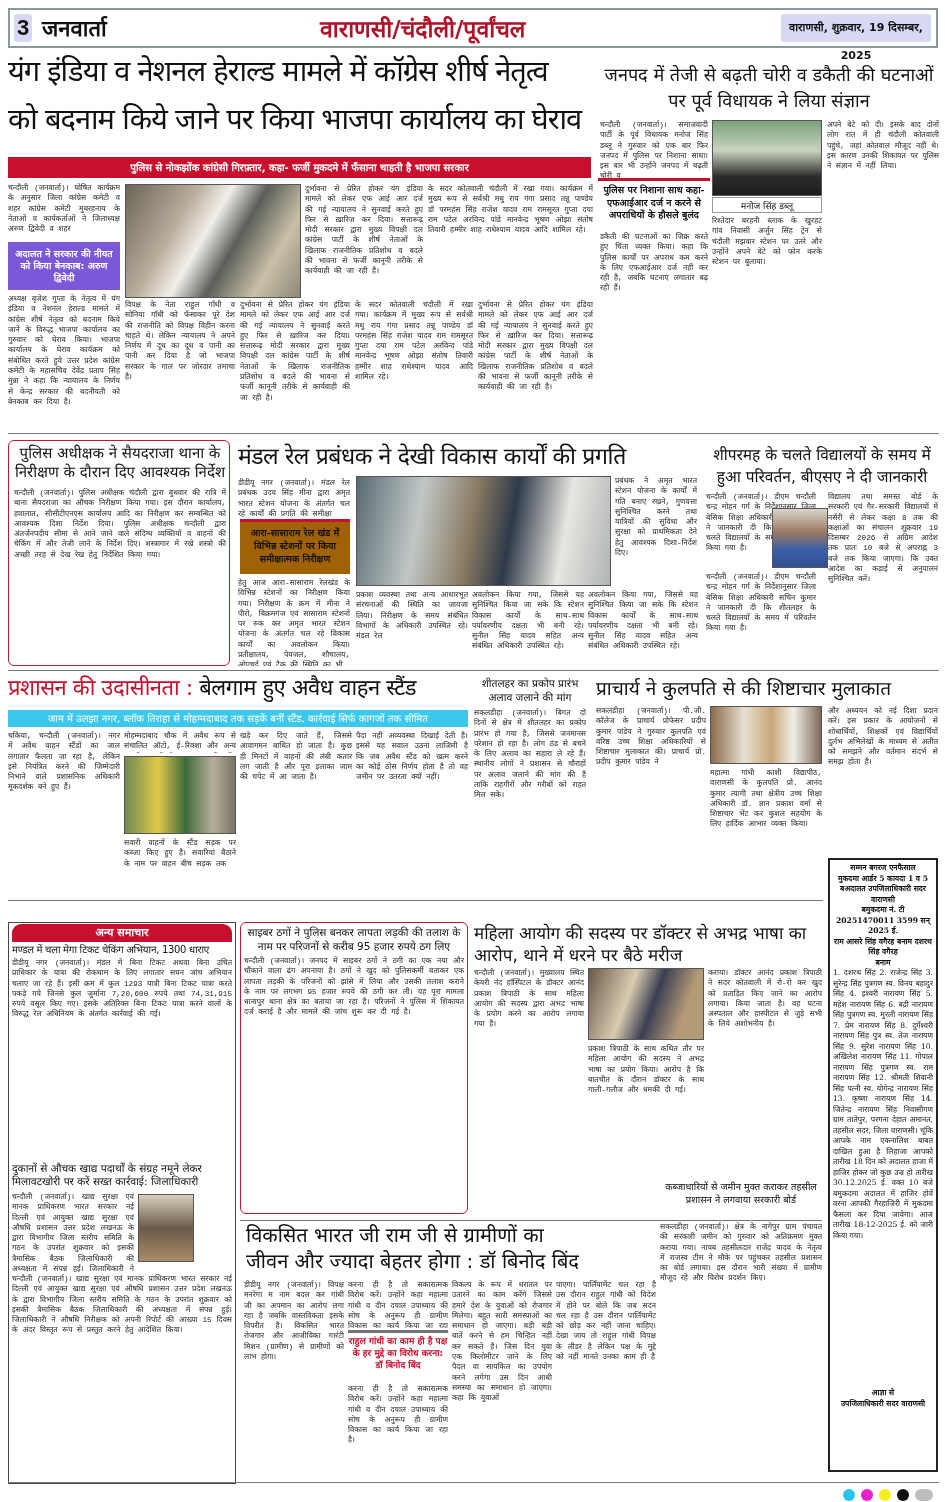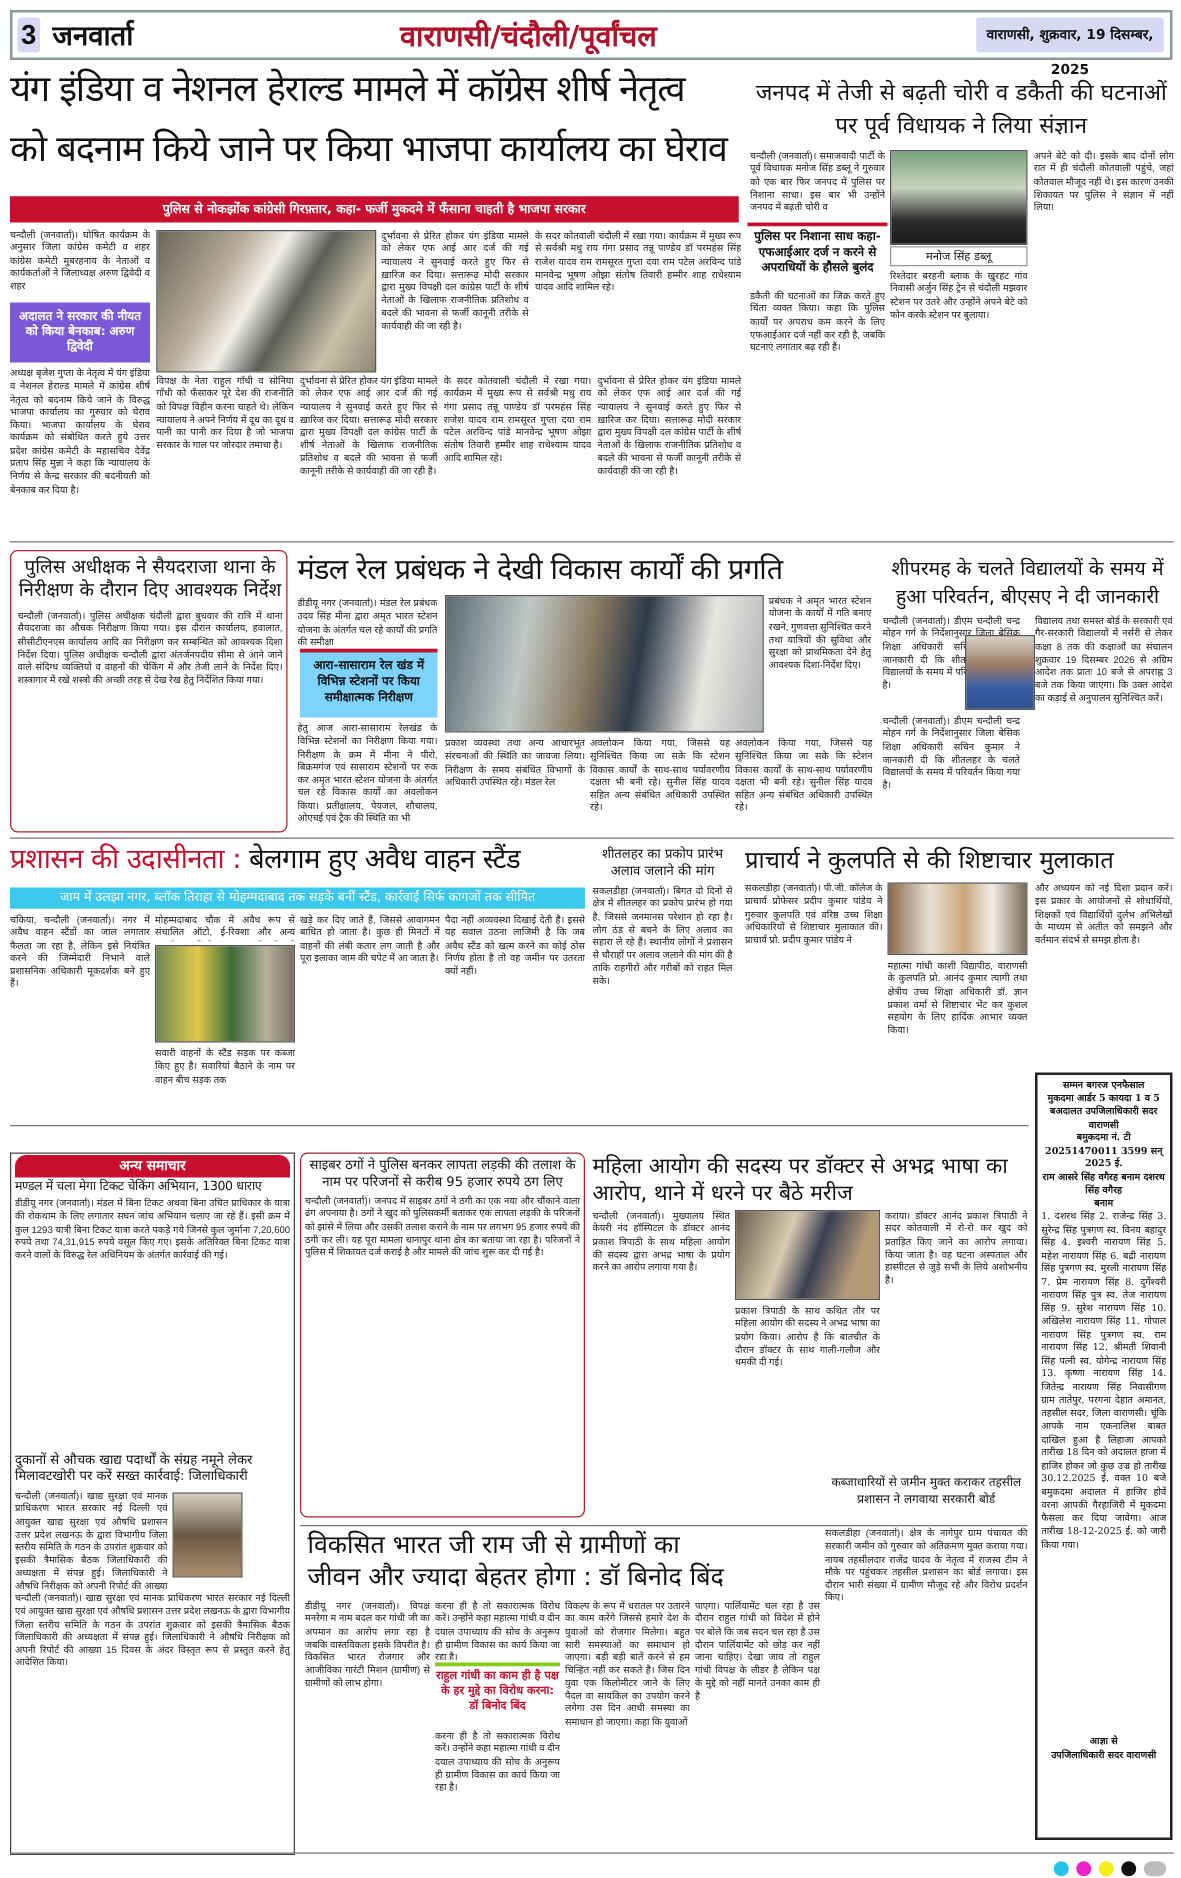--- a/index.html
+++ b/index.html
@@ -1,18 +1,18 @@
 <!DOCTYPE html>
 <html><head>
 <meta charset="utf-8">
 <style>
 *{box-sizing:border-box;margin:0;padding:0}
 body{width:945px;height:1502px;background:#fff;font-family:"DejaVu Serif",serif;color:#111;overflow:hidden;position:relative}
 .abs{position:absolute}
-.txt{font-size:7.6px;line-height:10.3px;text-align:justify;color:#222;overflow:hidden;font-family:Liberation Sans, sans-serif}
+.txt{font-size:7.6px;line-height:10.3px;text-align:justify;color:#222;overflow:hidden;font-family:Liberation Mono, monospace}
 .hl{font-family:"DejaVu Sans",sans-serif;font-weight:normal;color:#111;line-height:1.1}
 .photo{background:linear-gradient(135deg,#8a8f86,#c2b8a8 40%,#6d7466 70%,#a9a397);border:1px solid #555}
 .rule{background:#777}
 #masthead{left:8px;top:8px;width:930px;height:40px;border:2px solid #8a9a9a;background:#fff}
 #pageno{left:4px;top:4px;width:18px;height:28px;background:#d6d8f4;border-radius:3px;font-family:"Liberation Sans",sans-serif;font-weight:bold;font-size:22px;text-align:center;line-height:28px}
 #papername{left:32px;top:2px;font-family:"DejaVu Sans",sans-serif;font-weight:bold;font-size:22px}
 #section{left:310px;top:2px;font-family:"DejaVu Sans",sans-serif;font-weight:bold;font-size:23px;color:#b0122a}
 #dateline{right:5px;top:4px;width:150px;height:28px;background:#d6d8f4;border-radius:3px;font-family:"DejaVu Sans",sans-serif;font-weight:bold;font-size:11px;text-align:center;line-height:28px}
 .redbar{background:#c8102e;color:#fff;font-family:"DejaVu Sans",sans-serif;font-weight:bold;text-align:center;white-space:nowrap;overflow:hidden}
 .cyanbar{background:#3cc8ec;color:#fff;font-family:"DejaVu Sans",sans-serif;font-weight:bold;text-align:center;white-space:nowrap;overflow:hidden}
@@ -59,21 +59,21 @@
 <div class="abs txt" style="left:827px;top:120px;width:112px;height:302px">अपने बेटे को दी। इसके बाद दोनों लोग रात में ही चंदौली कोतवाली पहुंचे, जहां कोतवाल मौजूद नहीं थे। इस कारण उनकी शिकायत पर पुलिस ने संज्ञान में नहीं लिया।</div>
 
 <div class="abs rule" style="left:8px;top:433px;width:931px;height:1px"></div>
 
 <div class="abs box" style="left:8px;top:440px;width:222px;height:226px"></div>
 <div class="abs hl" style="left:14px;top:444px;width:212px;font-size:15px;line-height:19px;text-align:center">पुलिस अधीक्षक ने सैयदराजा थाना के निरीक्षण के दौरान दिए आवश्यक निर्देश</div>
 <div class="abs txt" style="left:14px;top:488px;width:212px;height:172px">चन्दौली (जनवार्ता)। पुलिस अधीक्षक चंदौली द्वारा बुधवार की रात्रि में थाना सैयदराजा का औचक निरीक्षण किया गया। इस दौरान कार्यालय, हवालात, सीसीटीएनएस कार्यालय आदि का निरीक्षण कर सम्बन्धित को आवश्यक दिशा निर्देश दिया। पुलिस अधीक्षक चन्दौली द्वारा अंतर्जनपदीय सीमा से आने जाने वाले संदिग्ध व्यक्तियों व वाहनों की चेकिंग में और तेजी लाने के निर्देश दिए। शस्त्रागार में रखे शस्त्रो की अच्छी तरह से देख रेख हेतु निर्देशित किया गया।</div>
 
 <div class="abs hl" style="left:238px;top:444px;width:460px;font-size:23px;font-weight:normal;white-space:nowrap;letter-spacing:-0.5px">मंडल रेल प्रबंधक ने देखी विकास कार्यों की प्रगति</div>
 <div class="abs txt" style="left:238px;top:478px;width:112px;height:46px">डीडीयू नगर (जनवार्ता)। मंडल रेल प्रबंधक उदय सिंह मीना द्वारा अमृत भारत स्टेशन योजना के अंतर्गत चल रहे कार्यों की प्रगति की समीक्षा</div>
-<div class="abs" style="left:240px;top:519px;width:110px;height:55px;border-top:3px solid #c8102e;background:#7dd3fc;font-family:'DejaVu Sans',sans-serif;font-weight:bold;font-size:9.5px;line-height:13px;text-align:center;padding-top:4px">
+<div class="abs" style="left:240px;top:519px;width:110px;height:55px;border-top:3px solid #c8102e;background:#a16207;font-family:'DejaVu Sans',sans-serif;font-weight:bold;font-size:9.5px;line-height:13px;text-align:center;padding-top:4px">
   <span>आरा-सासाराम रेल खंड में विभिन्न स्टेशनों पर किया समीक्षात्मक निरीक्षण</span>
 </div>
 <div class="abs txt" style="left:238px;top:578px;width:112px;height:88px">हेतु आज आरा-सासाराम रेलखंड के विभिन्न स्टेशनों का निरीक्षण किया गया। निरीक्षण के क्रम में मीना ने पीरो, बिक्रमगंज एवं सासाराम स्टेशनों पर रुक कर अमृत भारत स्टेशन योजना के अंतर्गत चल रहे विकास कार्यों का अवलोकन किया। प्रतीक्षालय, पेयजल, शौचालय, ओएचई एवं ट्रैक की स्थिति का भी</div>
 <div class="abs photo" style="left:356px;top:476px;width:255px;height:110px;background:linear-gradient(100deg,#5a6a72,#c0c8c6 25%,#8a7a62 45%,#2e3a4a 60%,#e8e6e0 80%,#b0b4b6)"></div>
 <div class="abs txt" style="left:356px;top:590px;width:112px;height:76px">प्रकाश व्यवस्था तथा अन्य आधारभूत संरचनाओं की स्थिति का जायजा लिया। निरीक्षण के समय संबंधित विभागों के अधिकारी उपस्थित रहे। मंडल रेल</div>
 <div class="abs txt" style="left:472px;top:590px;width:112px;height:76px">अवलोकन किया गया, जिससे यह सुनिश्चित किया जा सके कि स्टेशन विकास कार्यों के साथ-साथ पर्यावरणीय दक्षता भी बनी रहे। सुनील सिंह यादव सहित अन्य संबंधित अधिकारी उपस्थित रहे।</div>
 <div class="abs txt" style="left:615px;top:476px;width:82px;height:110px">प्रबंधक ने अमृत भारत स्टेशन योजना के कार्यों में गति बनाए रखने, गुणवत्ता सुनिश्चित करने तथा यात्रियों की सुविधा और सुरक्षा को प्राथमिकता देने हेतु आवश्यक दिशा-निर्देश दिए।</div>
 <div class="abs txt" style="left:588px;top:590px;width:110px;height:76px">अवलोकन किया गया, जिससे यह सुनिश्चित किया जा सके कि स्टेशन विकास कार्यों के साथ-साथ पर्यावरणीय दक्षता भी बनी रहे। सुनील सिंह यादव सहित अन्य संबंधित अधिकारी उपस्थित रहे।</div>
 
 <div class="abs hl" style="left:706px;top:444px;width:232px;font-size:15.5px;line-height:22px;font-weight:normal;text-align:center">शीपरमह के चलते विद्यालयों के समय में हुआ परिवर्तन, बीएसए ने दी जानकारी</div>
@@ -137,21 +137,21 @@
 <div class="abs photo" style="left:588px;top:968px;width:116px;height:72px;background:linear-gradient(110deg,#6a5a4a,#d9cbb0 35%,#3b3f52 55%,#b59a78 80%)"></div>
 <div class="abs txt" style="left:588px;top:1044px;width:116px;height:110px">प्रकाश त्रिपाठी के साथ कथित तौर पर महिला आयोग की सदस्य ने अभद्र भाषा का प्रयोग किया। आरोप है कि बातचीत के दौरान डॉक्टर के साथ गाली-गलौज और धमकी दी गई।</div>
 <div class="abs txt" style="left:708px;top:968px;width:114px;height:186px">कराया। डॉक्टर आनंद प्रकाश त्रिपाठी ने सदर कोतवाली में रो-रो कर खुद को प्रताड़ित किए जाने का आरोप लगाया। किया जाता है। वह घटना अस्पताल और हास्पीटल से जुड़े सभी के लिये अशोभनीय है।</div>
 
 <div class="abs rule" style="left:240px;top:1220px;width:582px;height:1px"></div>
 
 <div class="abs hl" style="left:246px;top:1224px;width:400px;font-size:20px;font-weight:normal;white-space:nowrap">विकसित भारत जी राम जी से ग्रामीणों का</div>
 <div class="abs hl" style="left:246px;top:1250px;width:400px;font-size:20px;font-weight:normal;white-space:nowrap">जीवन और ज्यादा बेहतर होगा : डॉ बिनोद बिंद</div>
 <div class="abs txt" style="left:244px;top:1280px;width:100px;height:200px">डीडीयू नगर (जनवार्ता)। विपक्ष मनरेगा म नाम बदल कर गांधी जी का अपमान का आरोप लगा रहा है जबकि वास्तविकता इसके विपरीत है। विकसित भारत रोजगार और आजीविका गारंटी मिशन (ग्रामीण) से ग्रामीणों को लाभ होगा।</div>
 <div class="abs txt" style="left:348px;top:1280px;width:100px;height:48px">करना ही है तो सकारात्मक विरोध करें। उन्होंने कहा महात्मा गांधी व दीन दयाल उपाध्याय की सोच के अनुरूप ही ग्रामीण विकास का कार्य किया जा रहा है।</div>
-<div class="abs" style="left:348px;top:1330px;width:100px;height:50px;border-top:3px solid #84cc16;font-family:'DejaVu Sans',sans-serif;font-weight:bold;font-size:9px;line-height:12px;text-align:center;color:#c8102e;padding-top:2px">
+<div class="abs" style="left:348px;top:1330px;width:100px;height:50px;border-top:3px solid #737373;font-family:'DejaVu Sans',sans-serif;font-weight:bold;font-size:9px;line-height:12px;text-align:center;color:#c8102e;padding-top:2px">
   <span>राहुल गांधी का काम ही है पक्ष के हर मुद्दे का विरोध करना: डॉ बिनोद बिंद</span>
 </div>
 <div class="abs txt" style="left:348px;top:1384px;width:100px;height:96px">करना ही है तो सकारात्मक विरोध करें। उन्होंने कहा महात्मा गांधी व दीन दयाल उपाध्याय की सोच के अनुरूप ही ग्रामीण विकास का कार्य किया जा रहा है।</div>
 <div class="abs txt" style="left:452px;top:1280px;width:100px;height:200px">विकल्प के रूप में धरातल पर उतारने का काम करेंगे जिससे हमारे देश के युवाओं को रोजगार मिलेगा। बहुत सारी समस्याओं का समाधान हो जाएगा। बड़ी बड़ी बातें करने से हम चिन्हित नहीं कर सकते है। जिस दिन युवा एक किलोमीटर जाने के लिए पैदल वा सायकिल का उपयोग करने लगेगा उस दिन आधी समस्या का समाधान हो जाएगा। कहा कि युवाओं</div>
 <div class="abs txt" style="left:556px;top:1280px;width:100px;height:200px">पाएगा। पार्लियामेंट चल रहा है उस दौरान राहुल गांधी को विदेश में होने पर बोले कि जब सदन चल रहा है उस दौरान पार्लियामेंट को छोड़ कर नहीं जाना चाहिए। देखा जाय तो राहुल गांधी विपक्ष के लीडर है लेकिन पक्ष के मुद्दे को नहीं मानते उनका काम ही है</div>
 
 <div class="abs hl" style="left:660px;top:1180px;width:162px;font-size:9.5px;line-height:13px;text-align:center">कब्जाधारियों से जमीन मुक्त कराकर तहसील प्रशासन ने लगवाया सरकारी बोर्ड</div>
 <div class="abs txt" style="left:660px;top:1222px;width:162px;height:258px">सकलडीहा (जनवार्ता)। क्षेत्र के नागेपुर ग्राम पंचायत की सरकारी जमीन को गुरुवार को अतिक्रमण मुक्त कराया गया। नायब तहसीलदार राजेंद्र यादव के नेतृत्व में राजस्व टीम ने मौके पर पहुंचकर तहसील प्रशासन का बोर्ड लगाया। इस दौरान भारी संख्या में ग्रामीण मौजूद रहे और विरोध प्रदर्शन किए।</div>
 
 <div class="abs rule" style="left:8px;top:1482px;width:931px;height:1px"></div>

